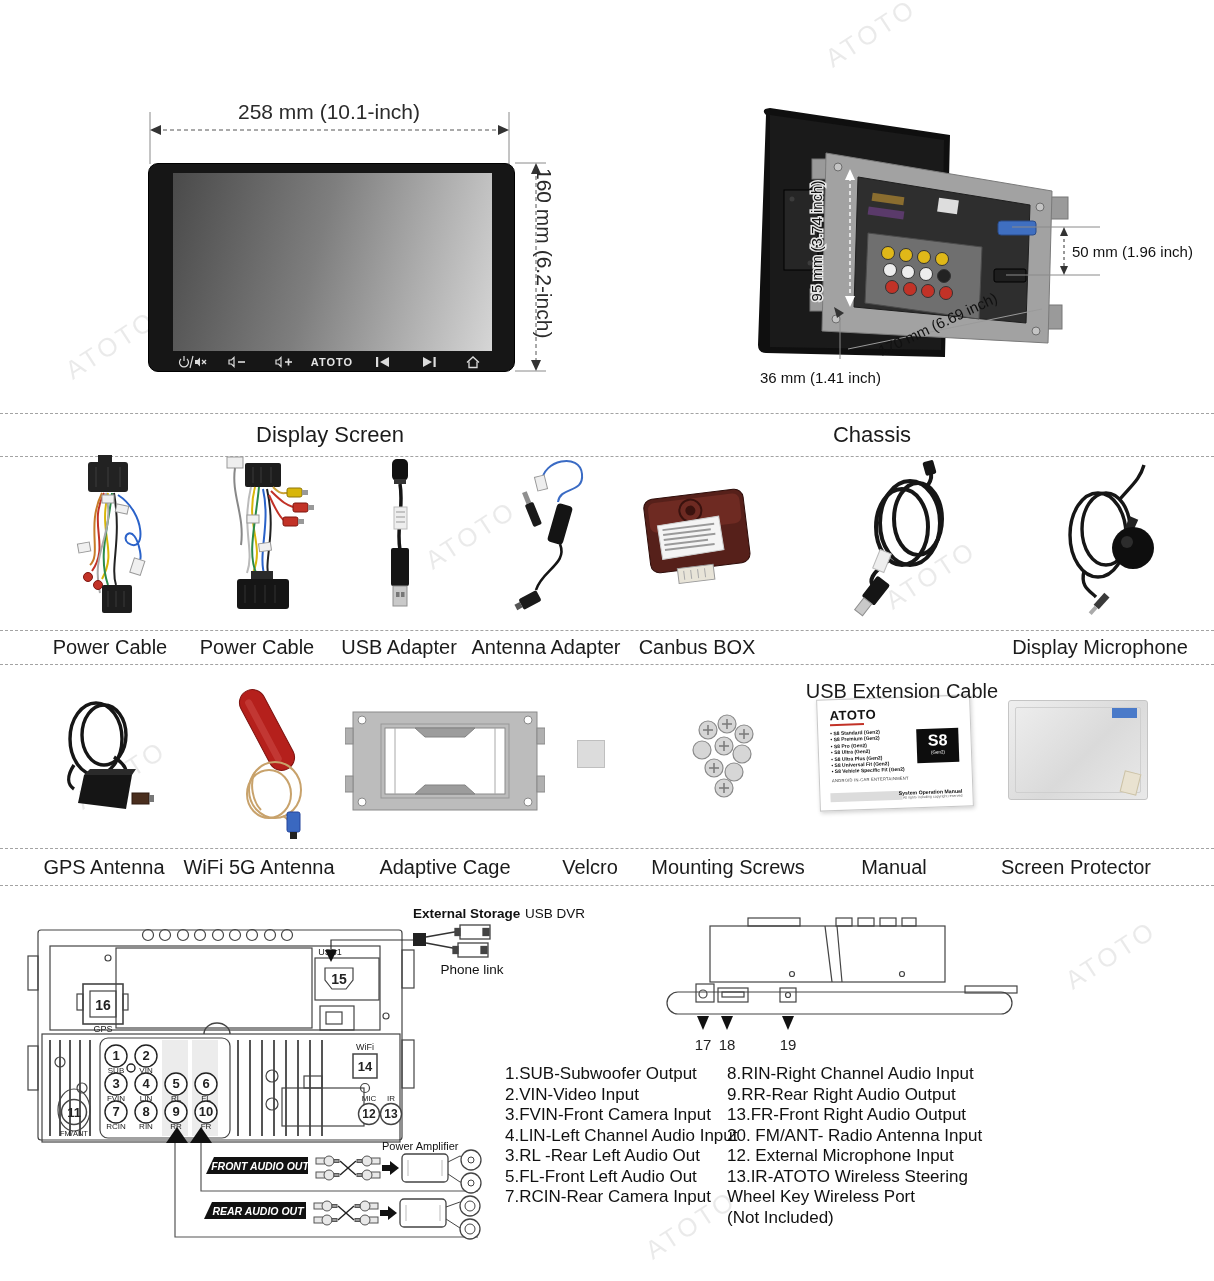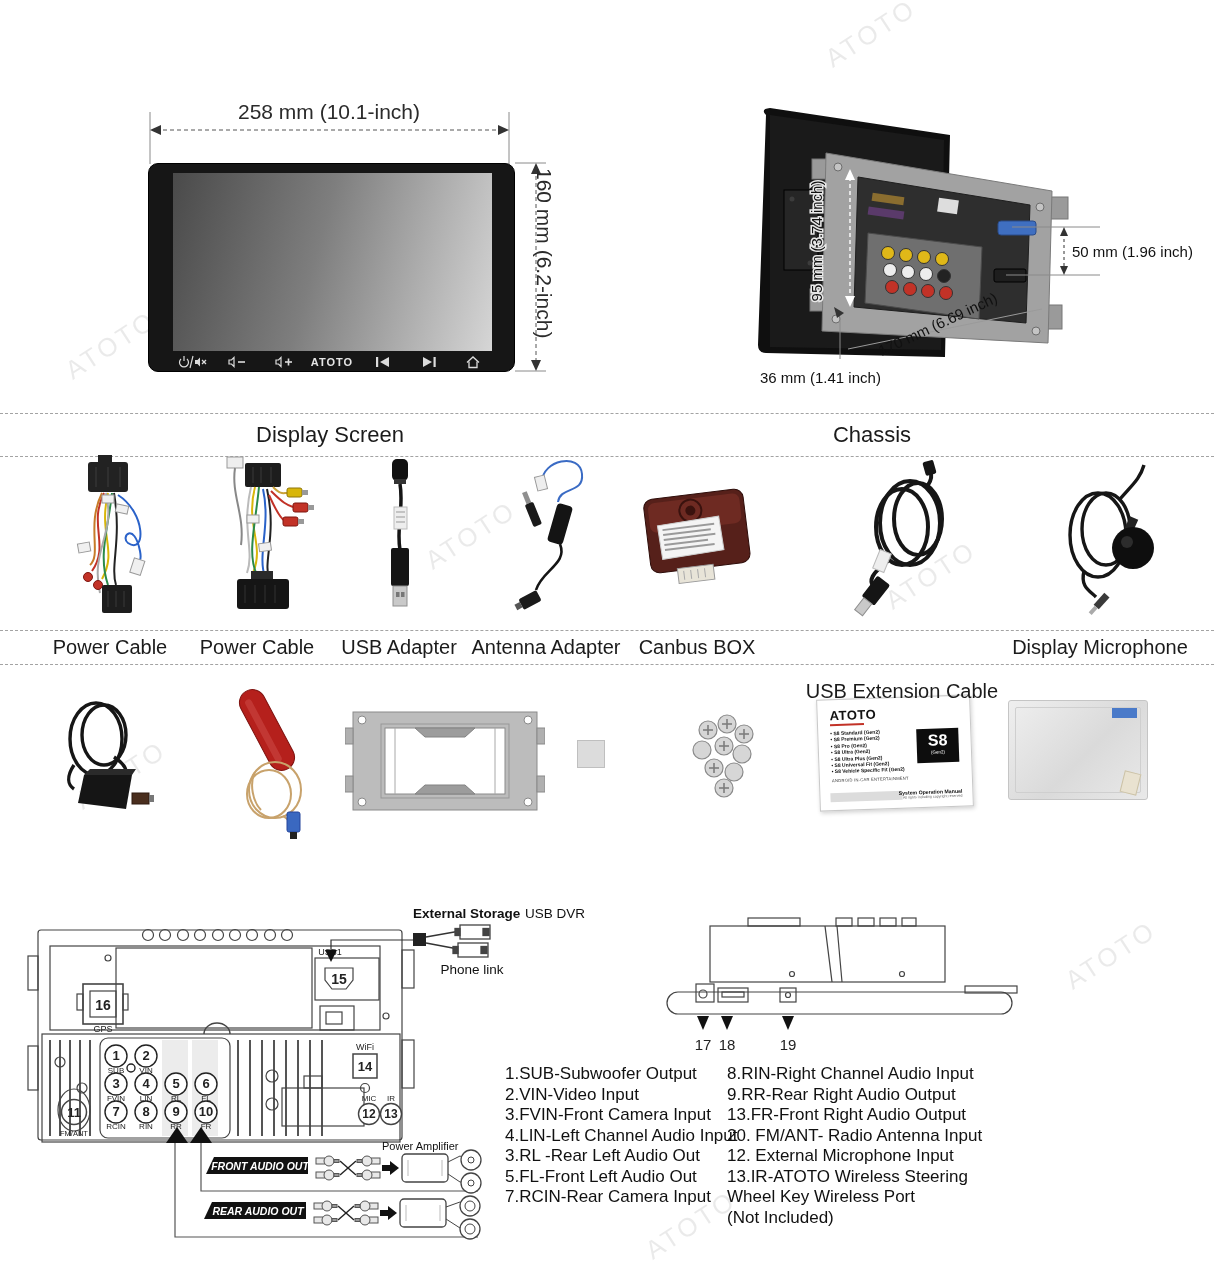--- a/index.html
+++ b/index.html
@@ -426,20 +426,29 @@
   <div class="abs dashed-row" style="top:630px;height:33px;">
     <span class="itemlabel" style="left:110px;top:5px;">Power Cable</span>
     <span class="itemlabel" style="left:257px;top:5px;">Power Cable</span>
     <span class="itemlabel" style="left:399px;top:5px;">USB Adapter</span>
     <span class="itemlabel" style="left:546px;top:5px;">Antenna Adapter</span>
     <span class="itemlabel" style="left:697px;top:5px;">Canbus BOX</span>
     <span class="itemlabel" style="left:902px;top:5px;margin-top:44px;">USB Extension Cable</span>
     <span class="itemlabel" style="left:1100px;top:5px;">Display Microphone</span>
   </div>
 
+  <div class="abs dashed-row" style="top:848px;height:36px;">
+    <span class="itemlabel" style="left:104px;top:7px;">GPS Antenna</span>
+    <span class="itemlabel" style="left:259px;top:7px;">WiFi 5G Antenna</span>
+    <span class="itemlabel" style="left:445px;top:7px;">Adaptive Cage</span>
+    <span class="itemlabel" style="left:590px;top:7px;">Velcro</span>
+    <span class="itemlabel" style="left:728px;top:7px;">Mounting Screws</span>
+    <span class="itemlabel" style="left:894px;top:7px;">Manual</span>
+    <span class="itemlabel" style="left:1076px;top:7px;">Screen Protector</span>
+  </div>
 
   <svg class="abs" style="left:20px;top:898px;" width="600" height="383" viewBox="0 0 600 383">
     <g stroke="#444" fill="none" stroke-width="1.2">
       <rect x="18" y="32" width="364" height="210" rx="3"></rect>
       <rect x="8" y="58" width="10" height="34"></rect>
         <rect x="8" y="148" width="10" height="44"></rect>
       <rect x="382" y="52" width="12" height="38"></rect>
         <rect x="382" y="142" width="12" height="48"></rect>
       <g>
         <circle cx="128" cy="37" r="5.5"></circle>

